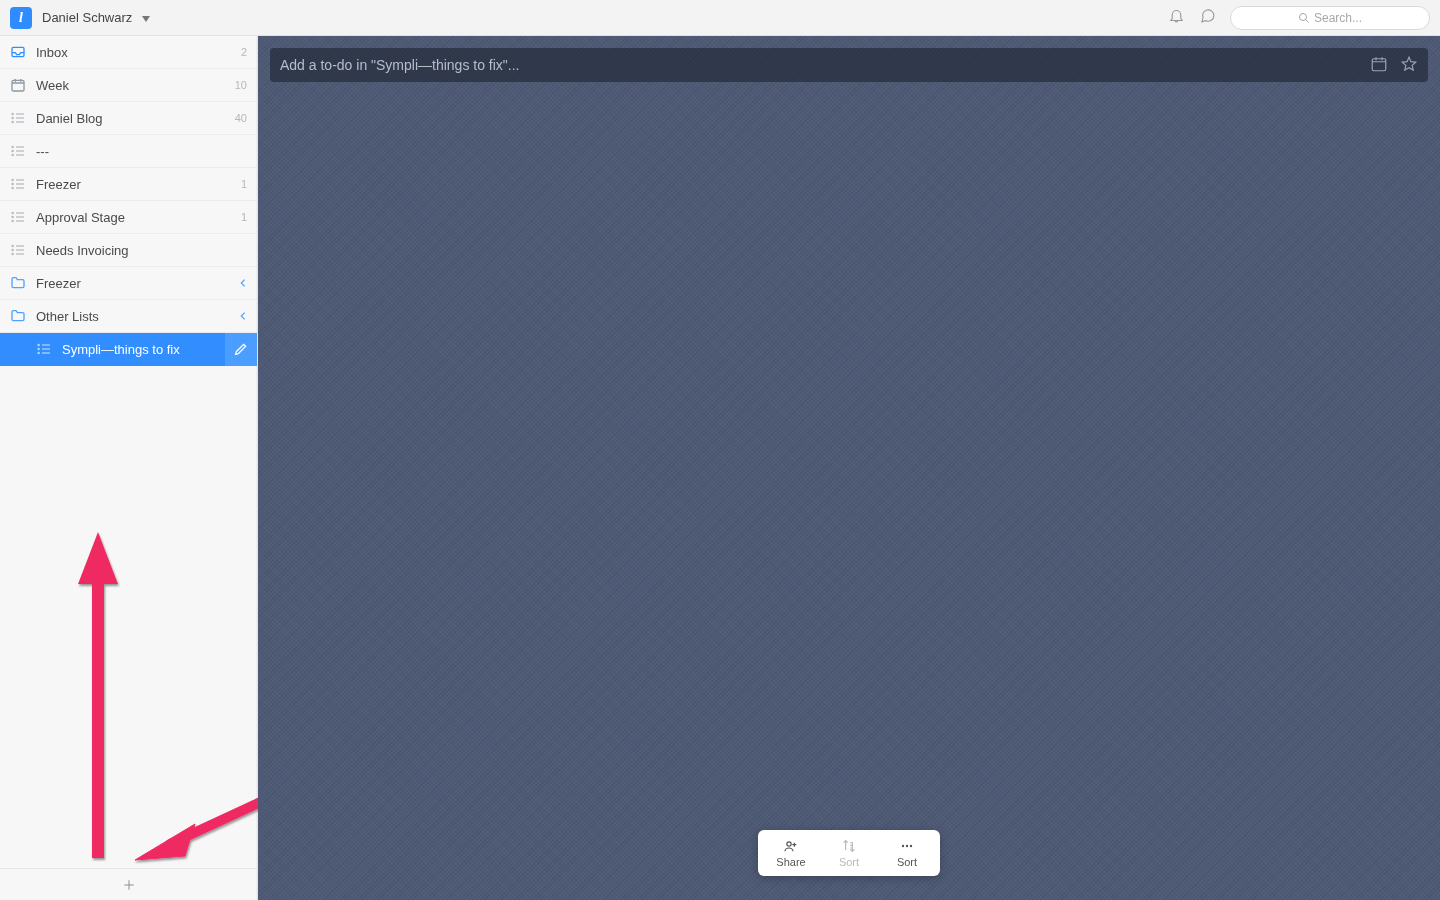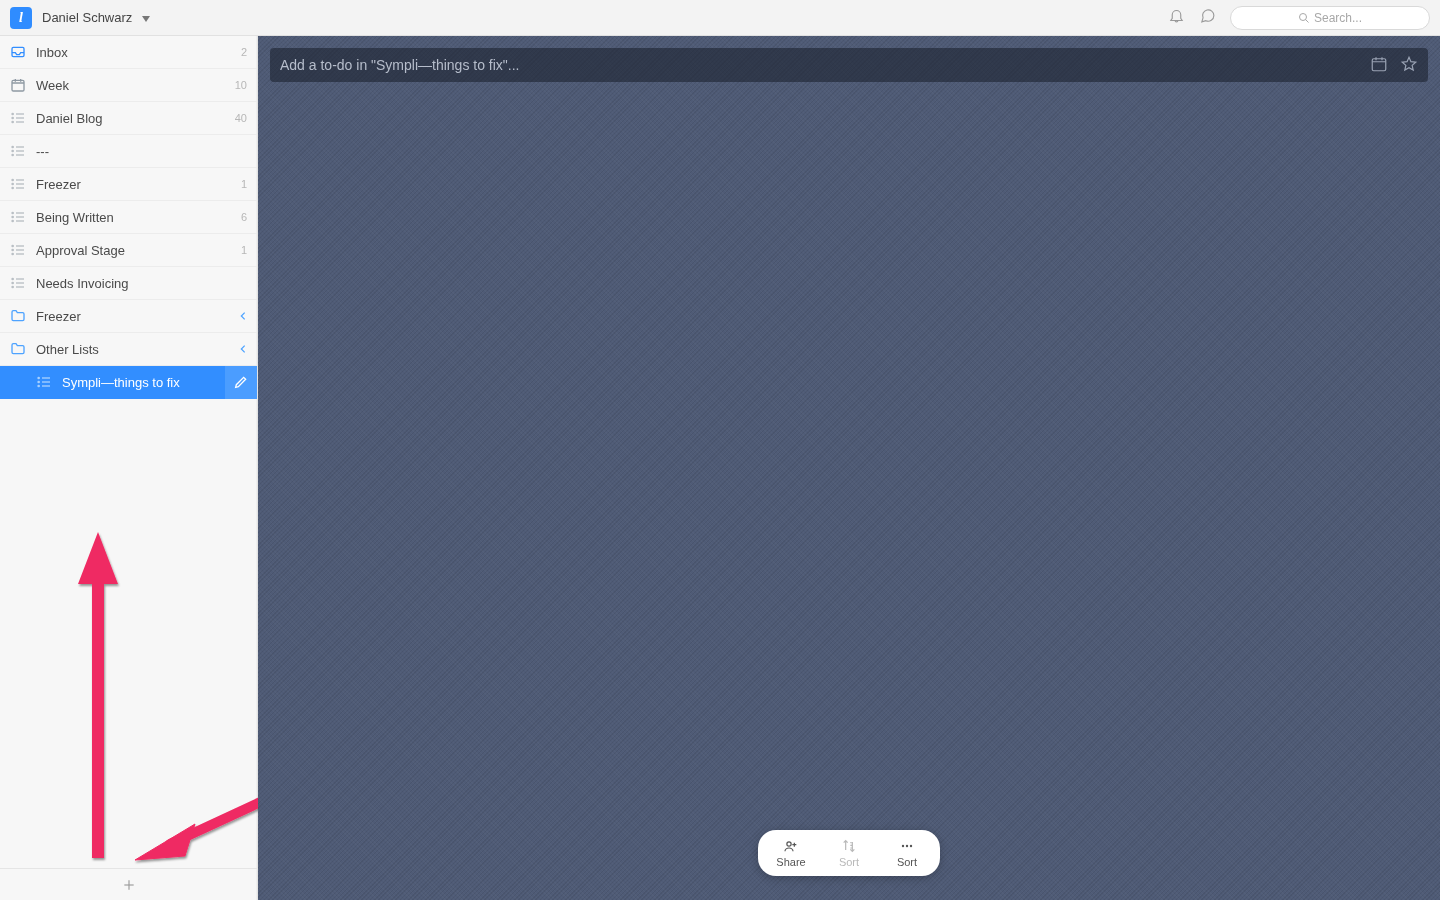--- a/index.html
+++ b/index.html
@@ -97,21 +97,21 @@
   display: flex; align-items: center;
   padding: 0 10px;
   color: #b6bdcb; font-size: 14px;
 }
 .addbar .ph { flex: 1; }
 .addbar .right-icons { display: flex; gap: 12px; color: #9aa3b4; }
 
 
 .floatbar {
   position: absolute; bottom: 24px; left: 50%; transform: translateX(-50%);
-  background: #fff; border-radius: 18px;
+  background: #fff; border-radius: 6px;
   box-shadow: 0 2px 10px rgba(0,0,0,.25);
   display: flex; padding: 6px 4px;
 }
 .floatbtn {
   width: 58px; display: flex; flex-direction: column; align-items: center;
   font-size: 11px; color: #555; cursor: pointer; padding: 2px 0;
 }
 .floatbtn.disabled { color: #b9b9b9; align-items: center; }
 .floatbtn svg { width: 18px; height: 16px; margin-bottom: 2px; }
 
@@ -209,32 +209,20 @@
             <line x1="9" y1="12" x2="21" y2="12"></line>
             <line x1="9" y1="18" x2="21" y2="18"></line>
           <circle cx="4" cy="6" r="1"></circle>
             <circle cx="4" cy="12" r="1"></circle>
             <circle cx="4" cy="18" r="1"></circle>
         </svg>
         <span class="label">Freezer</span>
         <span class="count">1</span>
       </div>
 
-      <div class="navrow list">
-        <svg class="icon" viewBox="0 0 24 24" fill="none" stroke="currentColor" stroke-width="2">
-          <line x1="9" y1="6" x2="21" y2="6"></line>
-            <line x1="9" y1="12" x2="21" y2="12"></line>
-            <line x1="9" y1="18" x2="21" y2="18"></line>
-          <circle cx="4" cy="6" r="1"></circle>
-            <circle cx="4" cy="12" r="1"></circle>
-            <circle cx="4" cy="18" r="1"></circle>
-        </svg>
-        <span class="label">Being Written</span>
-        <span class="count">6</span>
-      </div>
 
       <div class="navrow list">
         <svg class="icon" viewBox="0 0 24 24" fill="none" stroke="currentColor" stroke-width="2">
           <line x1="9" y1="6" x2="21" y2="6"></line>
             <line x1="9" y1="12" x2="21" y2="12"></line>
             <line x1="9" y1="18" x2="21" y2="18"></line>
           <circle cx="4" cy="6" r="1"></circle>
             <circle cx="4" cy="12" r="1"></circle>
             <circle cx="4" cy="18" r="1"></circle>
         </svg>

